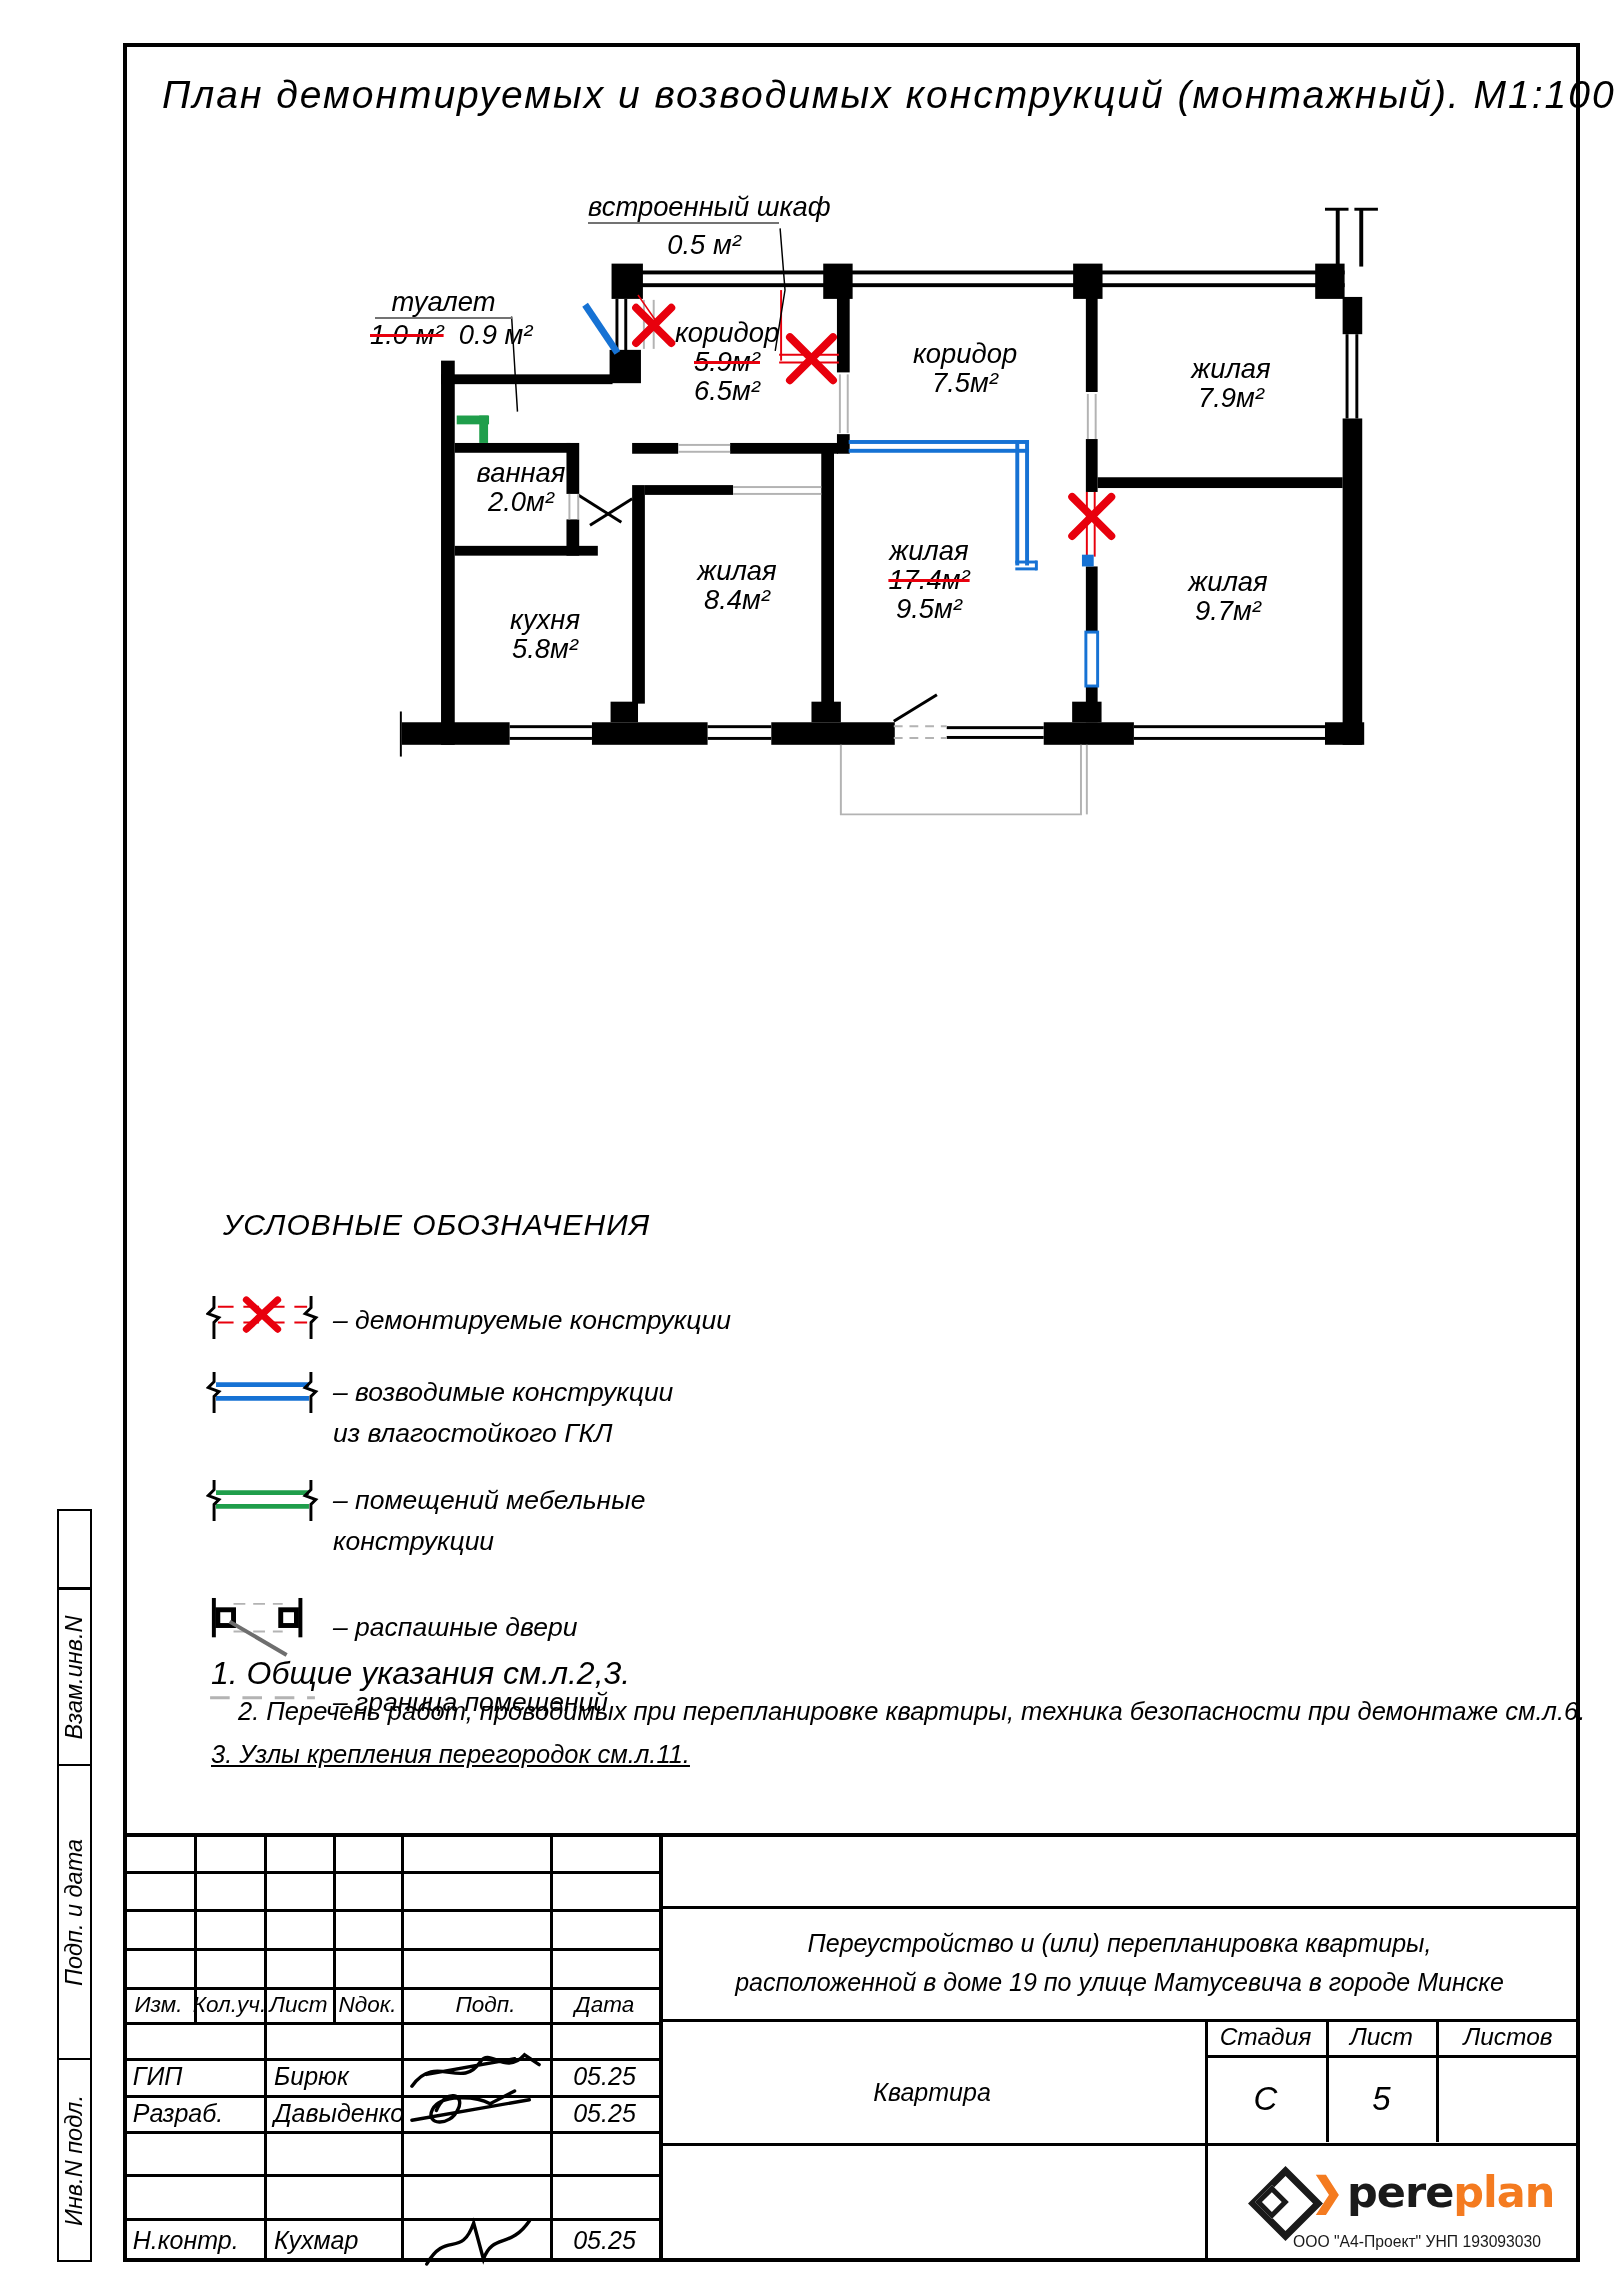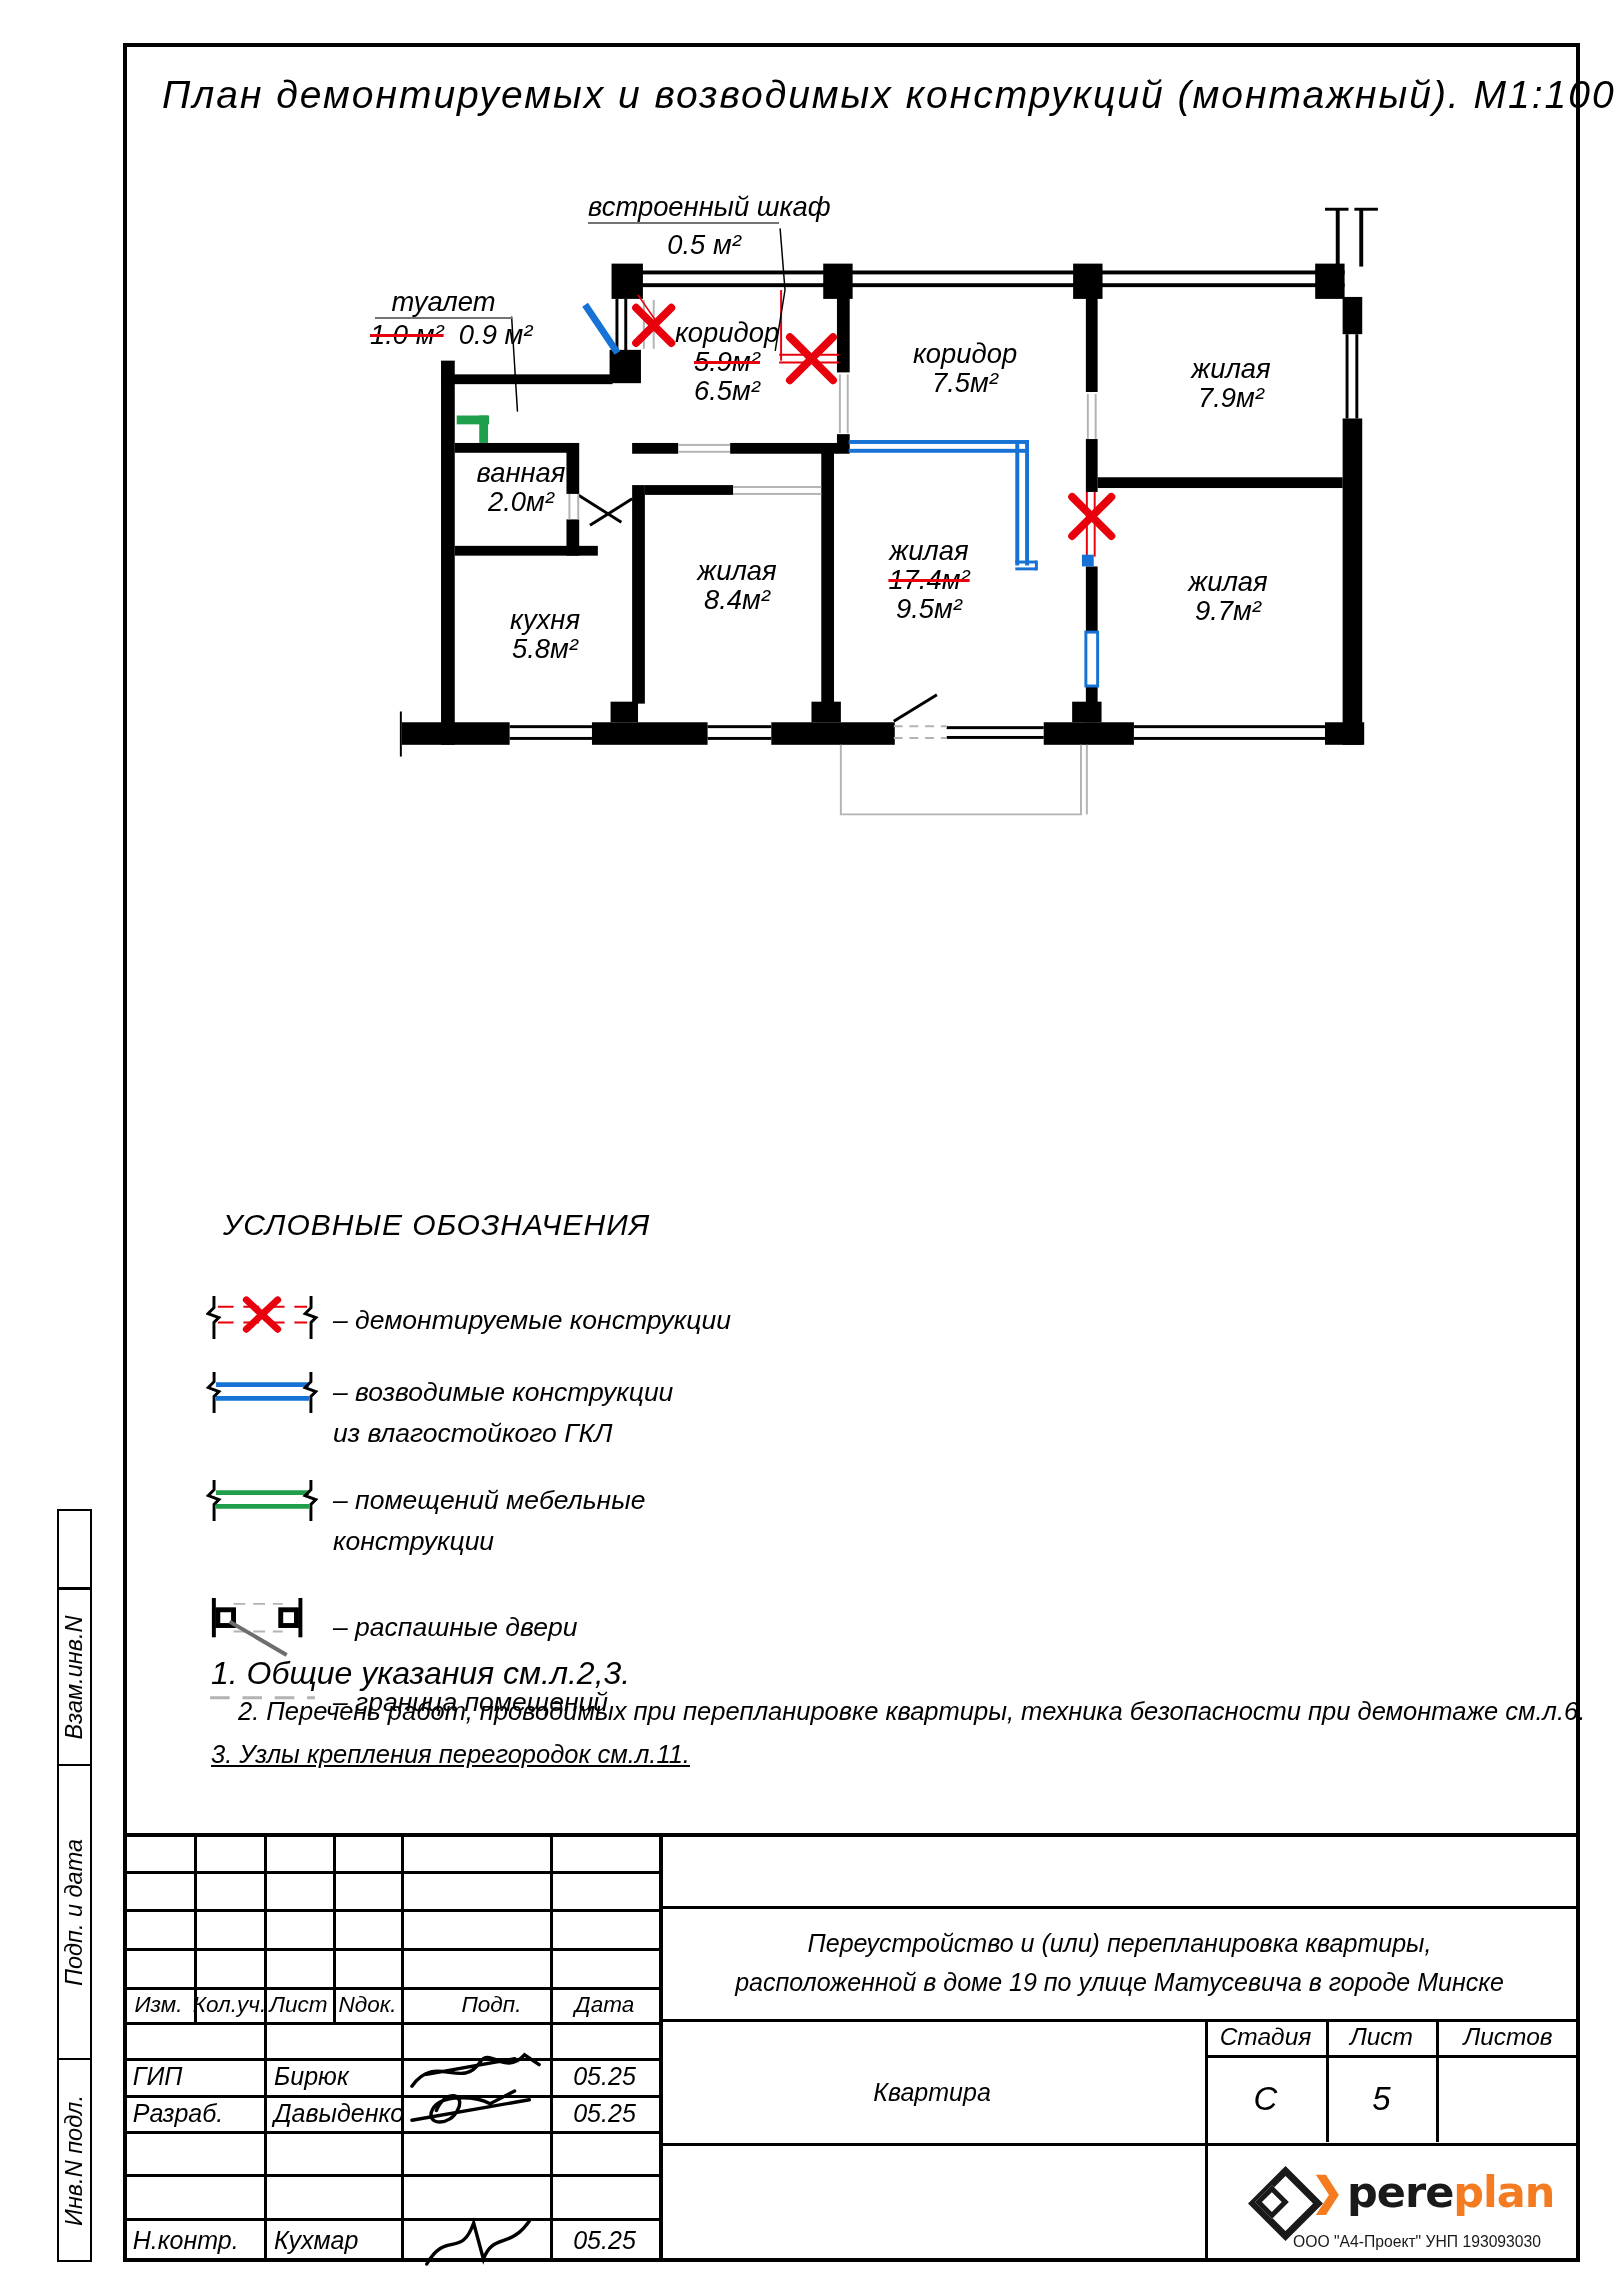--- a/index.html
+++ b/index.html
@@ -319,21 +319,21 @@
     <div class="vl" style="left:210px;top:0;height:189px;"></div>
     <div class="vl" style="left:141px;top:0;height:429px;"></div>
     <div class="vl" style="left:278px;top:0;height:429px;"></div>
     <div class="vl" style="left:427px;top:0;height:429px;"></div>
     <div class="vl" style="left:536px;top:0;height:429px;width:3.9px;"></div>
 
     <div class="tbtxt" style="left:0;top:154px;width:71px;height:35px;">Изм.</div>
     <div class="tbtxt" style="left:71px;top:154px;width:71px;height:35px;">Кол.уч.</div>
     <div class="tbtxt" style="left:141px;top:154px;width:69px;height:35px;">Лист</div>
     <div class="tbtxt" style="left:210px;top:154px;width:69px;height:35px;">Nдок.</div>
-    <div class="tbtxt" style="left:294px;top:154px;width:149px;height:35px;">Подп.</div>
+    <div class="tbtxt" style="left:288px;top:154px;width:149px;height:35px;">Подп.</div>
     <div class="tbtxt" style="left:427px;top:154px;width:109px;height:35px;">Дата</div>
 
     <div class="tbtxt tbbig" style="left:9.8px;top:225px;width:131px;height:36px;justify-content:flex-start;">ГИП</div>
     <div class="tbtxt tbbig" style="left:151px;top:225px;width:127px;height:36px;justify-content:flex-start;">Бирюк</div>
     <div class="tbtxt tbbig" style="left:427px;top:225px;width:109px;height:36px;">05.25</div>
     <div class="tbtxt tbbig" style="left:9.8px;top:262px;width:131px;height:36px;justify-content:flex-start;">Разраб.</div>
     <div class="tbtxt tbbig" style="left:151px;top:262px;width:127px;height:36px;justify-content:flex-start;">Давыденко</div>
     <div class="tbtxt tbbig" style="left:427px;top:262px;width:109px;height:36px;">05.25</div>
     <div class="tbtxt tbbig" style="left:9.8px;top:385px;width:131px;height:44px;justify-content:flex-start;">Н.контр.</div>
     <div class="tbtxt tbbig" style="left:151px;top:385px;width:127px;height:44px;justify-content:flex-start;">Кухмар</div>

